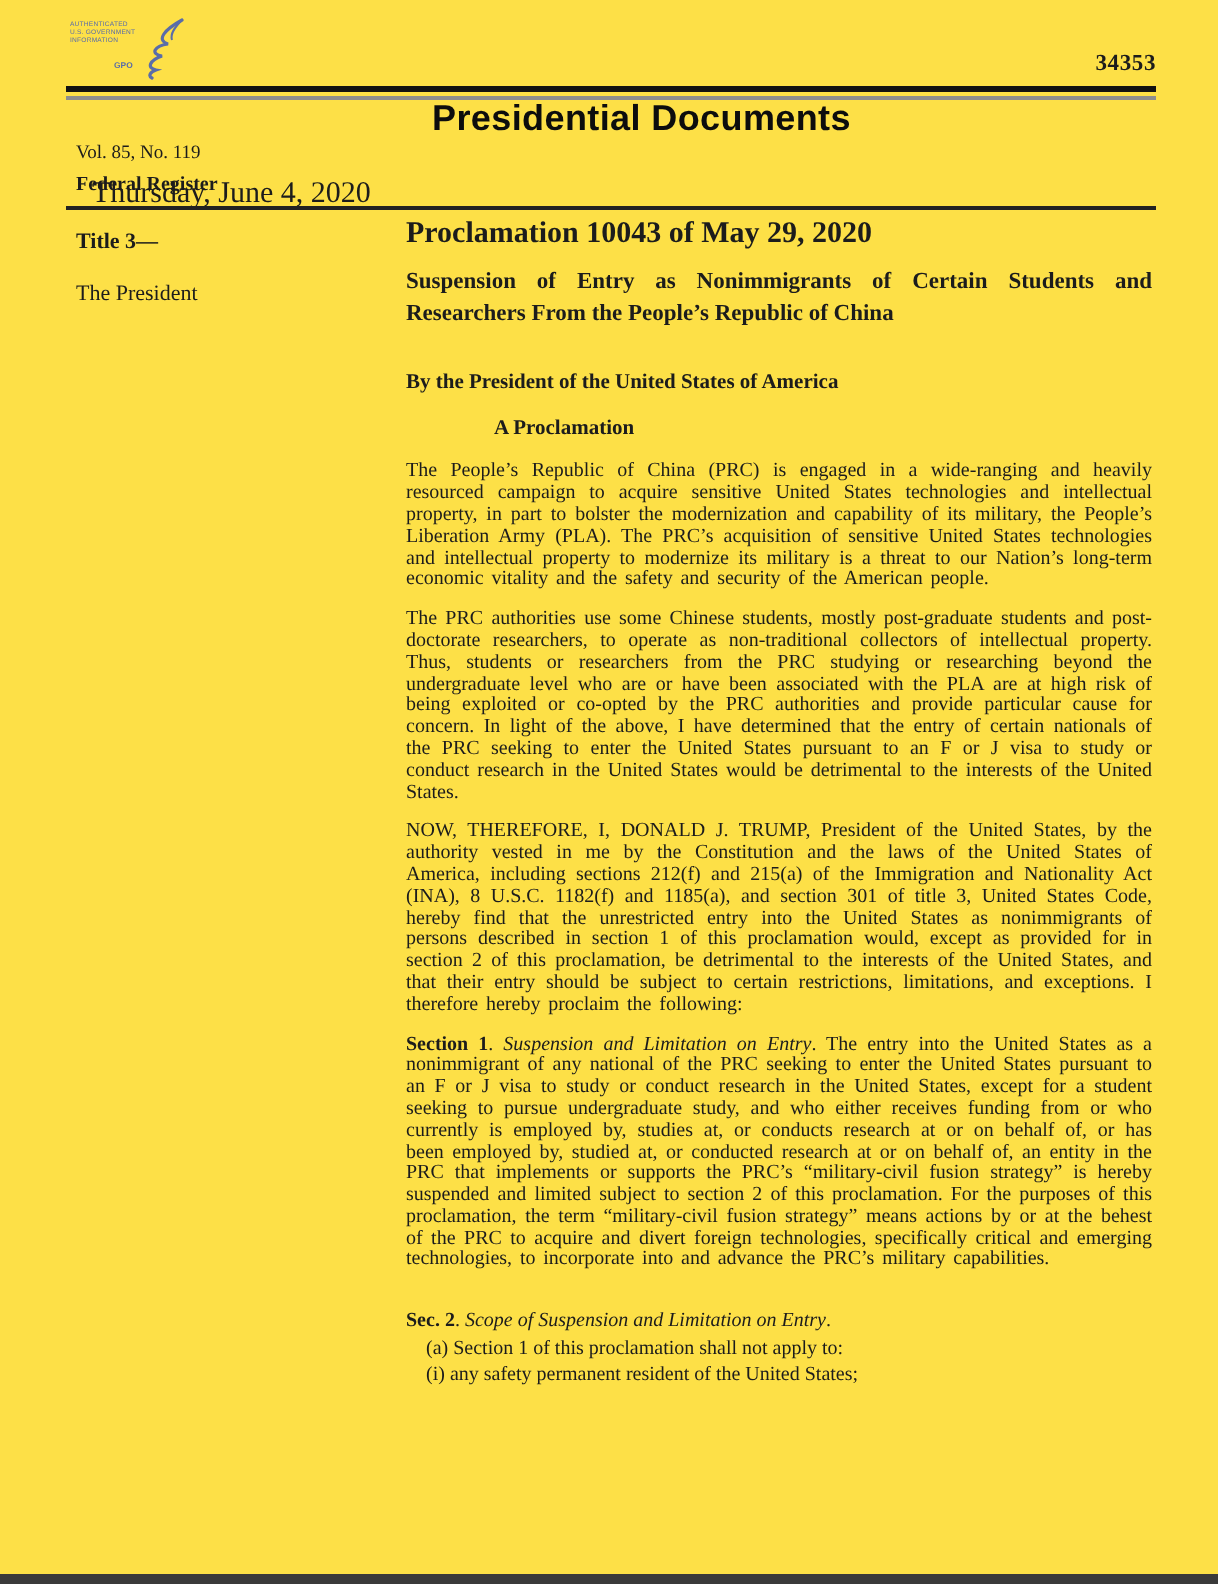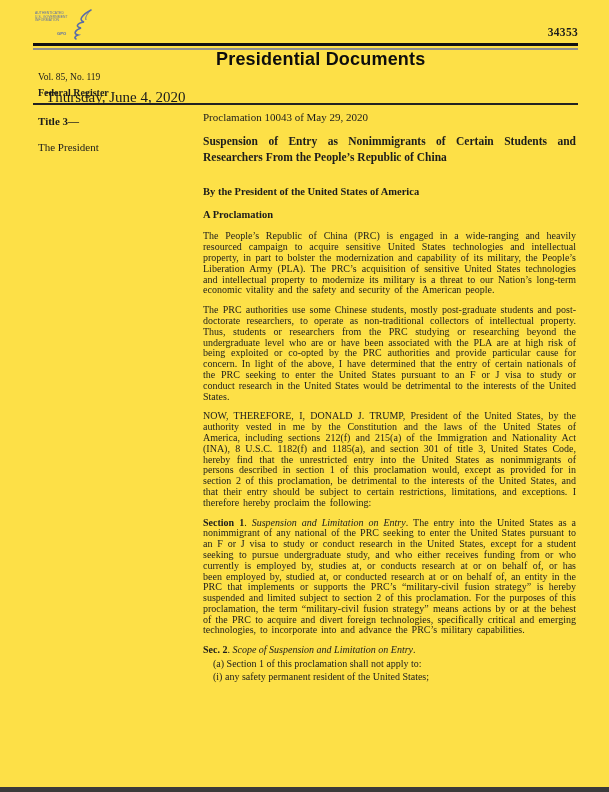--- a/index.html
+++ b/index.html
@@ -35,29 +35,29 @@
                    font-size: 18px; font-weight: bold; letter-spacing: .2px; color: #0d0d0d; margin-left: 12px; }
 
   
   .margin-col { position: absolute; left: 38px; top: 115px; width: 150px; }
   .title3 { font-size: 11px; font-weight: bold; }
   .president { font-size: 11px; font-weight: normal; margin-top: 14px; }
 
   
   .doc-col { position: absolute; left: 203px; top: 112px; width: 373px;
              font-size: 10px; line-height: 10.8px; }
-  .proc-line { font-size: 11px; font-weight: normal; }
+  .proc-line { font-size: 15px; font-weight: bold; }
   .doc-title { font-size: 11.5px; line-height: 16px; font-weight: bold;
                text-align: justify; margin-top: 10px; }
   .byline { font-size: 10.5px; font-weight: bold; margin-top: 22px; }
-  .proc-label { font-size: 10.5px; font-weight: bold; margin-top: 12px; }
+  .proc-label { font-size: 10.5px; font-weight: bold; margin-top: 12px; margin-left: 44px; }
   p.body { text-align: justify; word-spacing: 1.4px; margin-top: 9px; }
   p.body.first { margin-top: 11px; }
   p.sub { margin-top: 2.5px; text-indent: 10px; text-align: left; }
-  p.seclead { margin-top: 9px; text-align: left; }
+  p.seclead { margin-top: 20px; text-align: left; }
   b  { font-weight: bold; }
   i  { font-style: italic; }
 
   .bottom-band { position: absolute; left: 0; bottom: 0; width: 609px; height: 5px; background: #3a3a3a; }
 </style>
 </head>
 <body>
 
 <div class="page">
 

